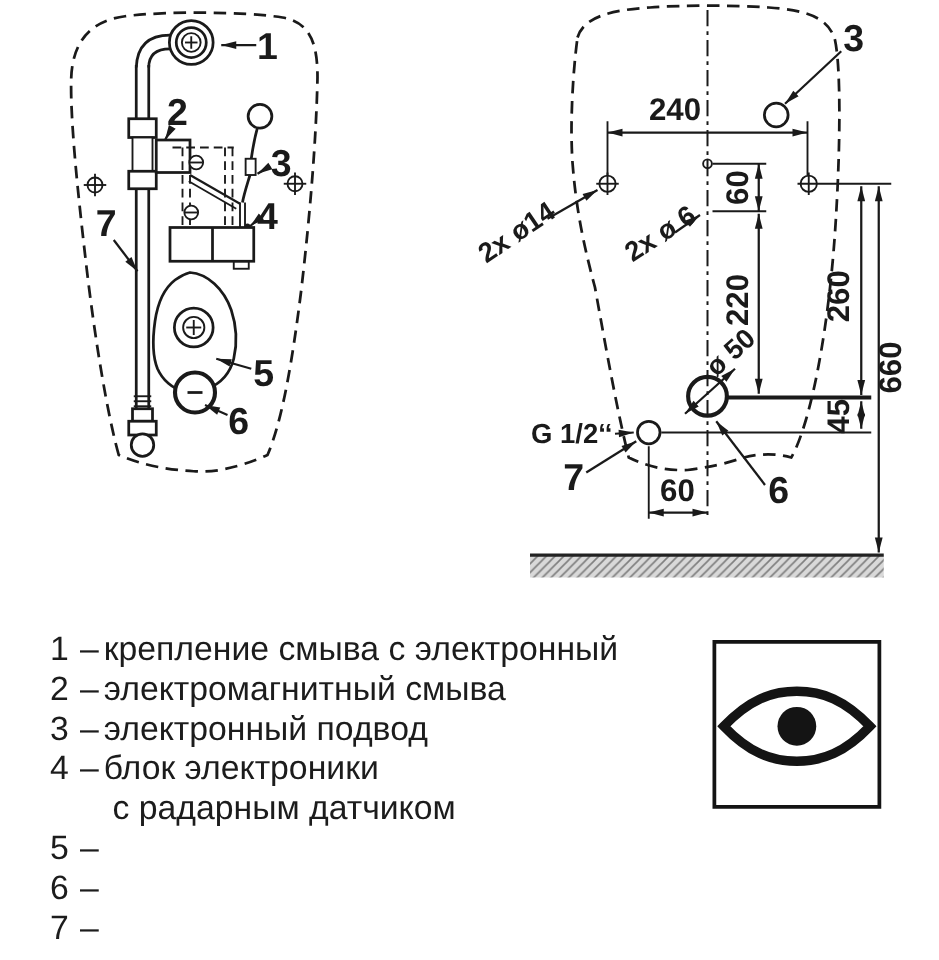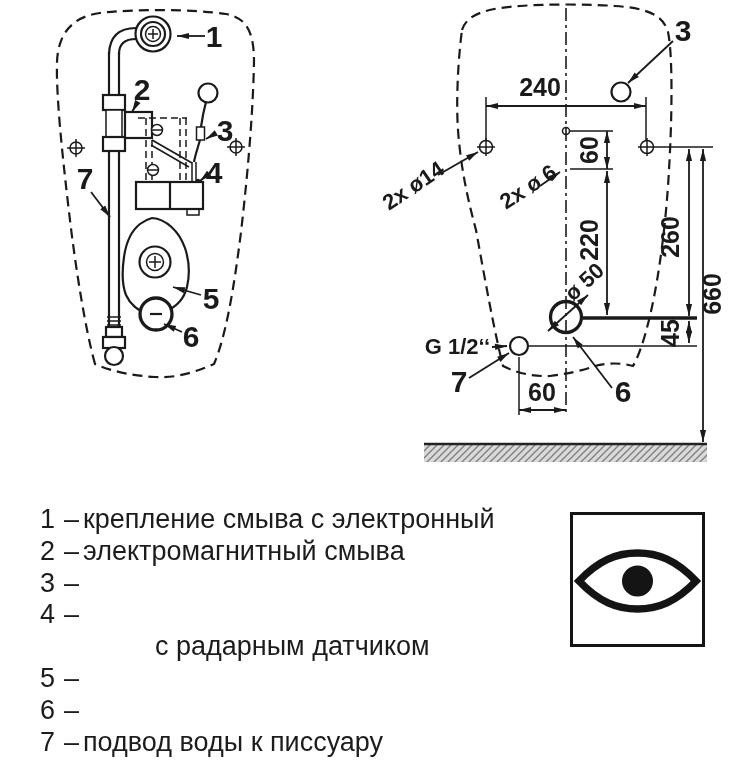--- a/index.html
+++ b/index.html
@@ -19,21 +19,21 @@
   .t30{font-size:30px;}
   .t25{font-size:25px;}
   .t22{font-size:22px;}
   .mid{text-anchor:middle;}
   .end{text-anchor:end;}
   
   #legend{position:absolute;left:40px;top:504px;color:#1c1c1c;font-size:27px;line-height:31.8px;}
   .lrow{display:flex;white-space:nowrap;}
   .lnum{display:inline-block;width:24px;}
   .ldash{display:inline-block;width:19px;}
-  .lrow.cont{margin-left:50px;justify-content:center;}
+  .lrow.cont{margin-left:50px;}
   
   #eyebox{position:absolute;left:570px;top:512px;width:129px;height:129px;
           border:3.5px solid #141414;background:#fff;}
 </style>
 </head>
 <body>
 
 <div id="stage">
 
   <svg width="751" height="500" viewBox="0 0 751 500">
@@ -266,40 +266,41 @@
         <span class="ltxt">крепление смыва с электронный</span>
       </div>
     <div class="lrow">
         <span class="lnum">2</span>
         <span class="ldash">–</span>
         <span class="ltxt">электромагнитный смыва</span>
       </div>
     <div class="lrow">
         <span class="lnum">3</span>
         <span class="ldash">–</span>
+        <span class="ltxt">электронный подвод</span>
       </div>
     <div class="lrow">
         <span class="lnum">4</span>
         <span class="ldash">–</span>
+        <span class="ltxt">блок электроники</span>
       </div>
     <div class="lrow cont">
         <span class="ltxt">с радарным датчиком</span>
       </div>
     <div class="lrow">
         <span class="lnum">5</span>
         <span class="ldash">–</span>
       </div>
     <div class="lrow">
         <span class="lnum">6</span>
         <span class="ldash">–</span>
       </div>
     <div class="lrow">
         <span class="lnum">7</span>
         <span class="ldash">–</span>
-        <span class="ltxt">подвод воды к писсуару</span>
       </div>
   </div>
 
   <div id="eyebox">
     <svg width="129" height="129" viewBox="0 0 129 129">
       <path d="M6,66 C26,45 44,38 64.5,38 C85,38 103,45 123,66
                C103,87 85,94 64.5,94 C44,94 26,87 6,66 Z" fill="none" stroke="#141414" stroke-width="7.5"></path>
       <circle cx="64.5" cy="66" r="15.5" fill="#141414"></circle>
     </svg>
   </div>

